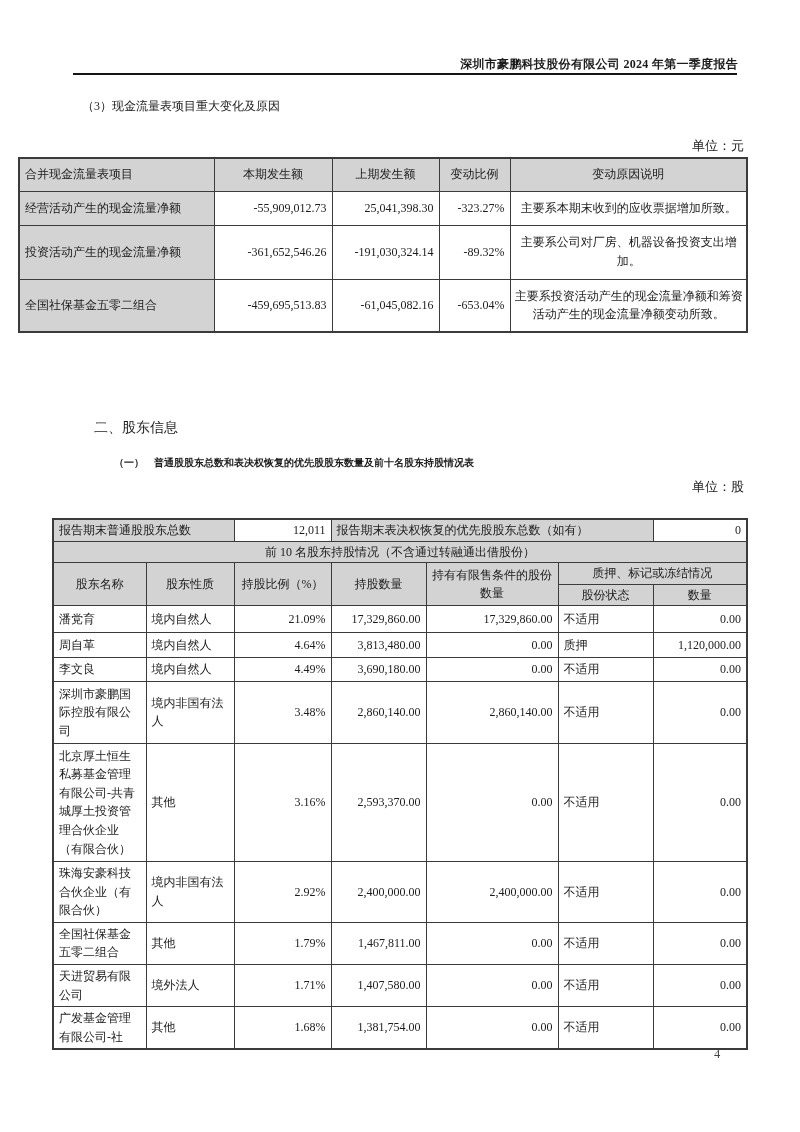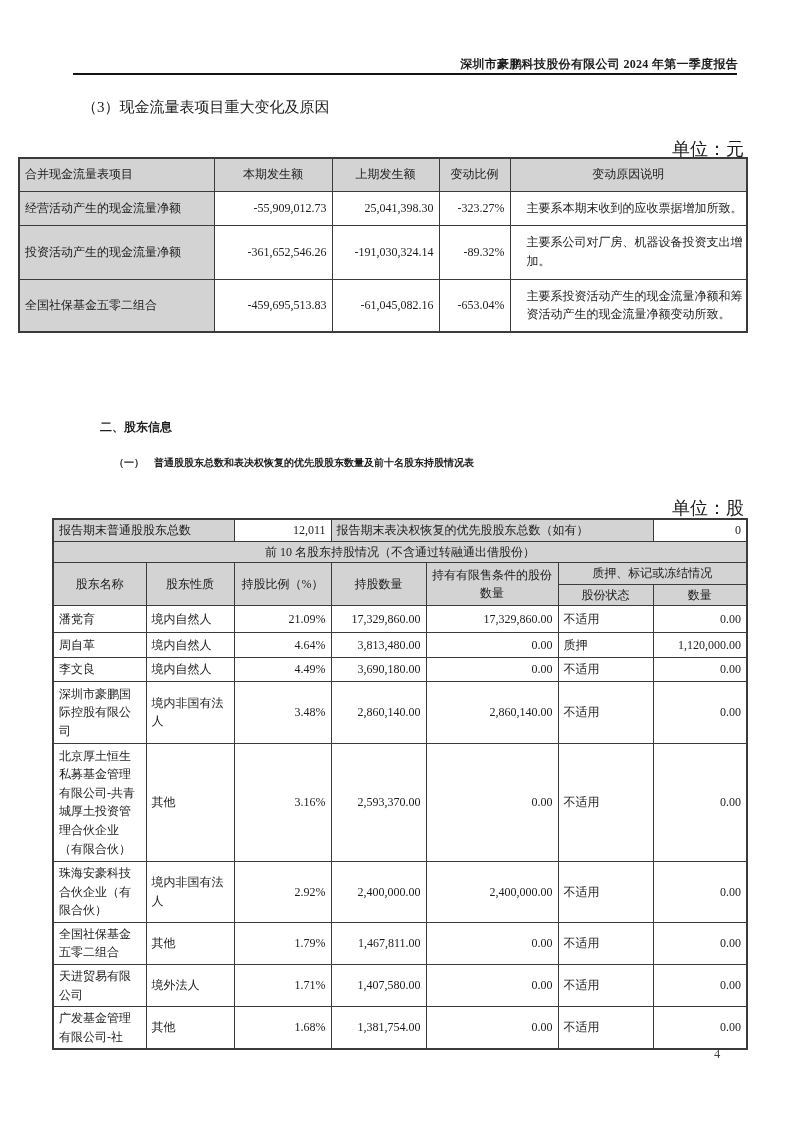--- a/index.html
+++ b/index.html
@@ -12,45 +12,45 @@
     position:relative;width:800px;height:1132px;background:#ffffff;
     font-family:"Liberation Serif","DejaVu Serif",serif;color:var(--ink);
     overflow:hidden;
   }
   .header-title{
     position:absolute;top:56px;right:62px;font-size:12px;font-weight:bold;letter-spacing:.3px;
   }
   .header-rule{
     position:absolute;top:73px;left:73px;width:664px;height:2px;background:#151515;
   }
-  .sec3-title{position:absolute;top:98px;left:82px;font-size:15px;}
-  .unit{position:absolute;right:56px;font-size:18px;}
+  .sec3-title{position:absolute;top:98px;left:82px;font-size:12px;}
+  .unit{position:absolute;right:56px;font-size:13px;}
   .unit-yuan{top:137px;}
-  .unit-gu{top:496px;}
-  .sec2-title{position:absolute;top:419px;left:100px;font-size:12px;font-weight:bold;}
+  .unit-gu{top:478px;}
+  .sec2-title{position:absolute;top:419px;left:94px;font-size:14px;font-weight:normal;}
   .sub-title{position:absolute;top:456px;left:114px;font-size:10px;font-weight:bold;}
   table{
     position:absolute;border-collapse:collapse;table-layout:fixed;
     font-size:12px;line-height:1.55;
   }
   .t1{left:18px;top:157px;width:728px;border:2px solid var(--border);}
   .t2{left:52px;top:518px;width:694px;border:2px solid var(--border);}
   td,th{
     border:1px solid var(--border);
     padding:1px 4px;
     font-weight:normal;
     vertical-align:middle;
     overflow:hidden;
   }
   .gray{background:var(--gray);}
   .num{text-align:right;padding-right:5px;margin-left:48px;}
   .ctr{text-align:center;}
   .item{text-align:left;padding-left:5px;}
   .namecell{text-align:left;padding:2px 6px 2px 5px;word-break:break-all;}
-  .reason{text-align:left;padding-left:16px;padding-right:3px;}
+  .reason{text-align:center;padding-left:4px;padding-right:3px;}
   .page-num{position:absolute;top:1047px;left:714px;font-size:12.5px;color:#444;}
 </style>
 </head>
 <body>
 
 <div class="page">
 
   <div class="header-title">深圳市豪鹏科技股份有限公司 2024 年第一季度报告</div>
   <div class="header-rule"></div>
 

